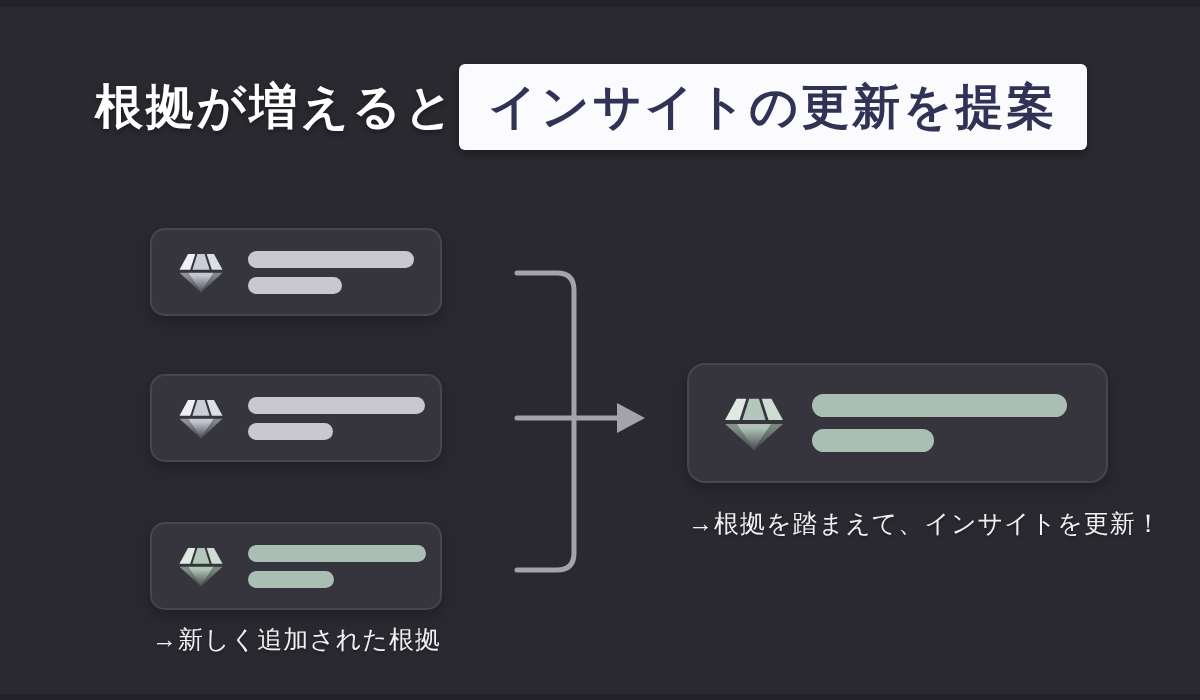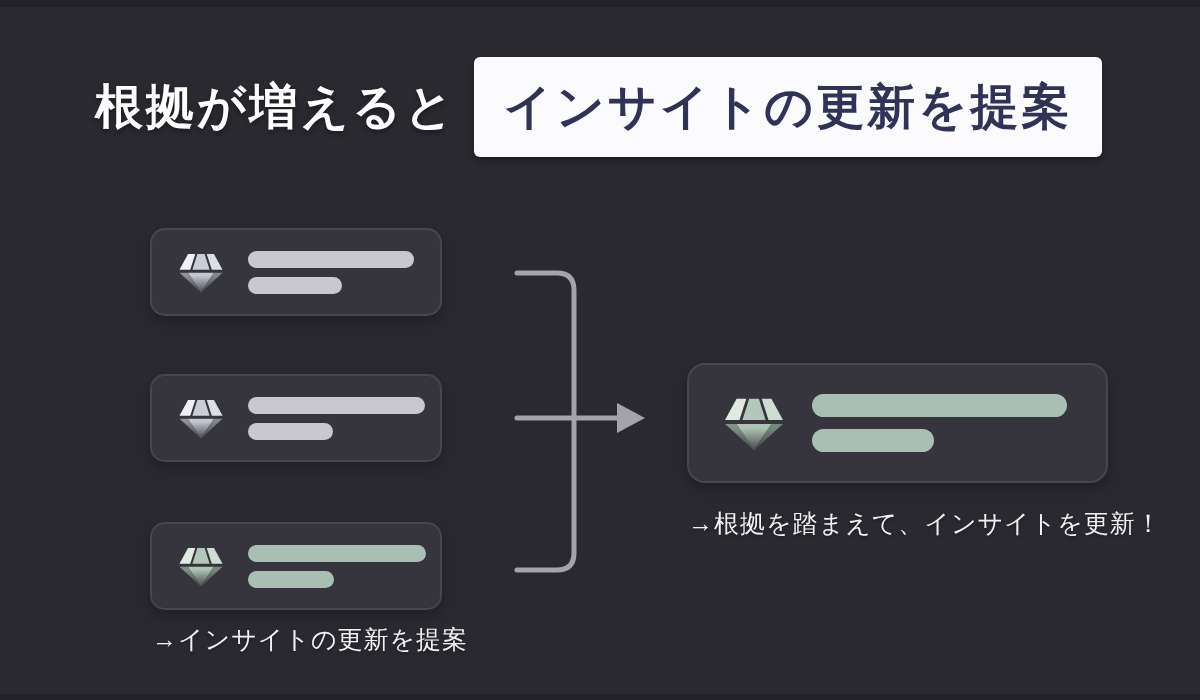--- a/index.html
+++ b/index.html
@@ -6,28 +6,28 @@
   .slide{
     position:relative;width:1200px;height:700px;overflow:hidden;
     background:var(--background,#2b2930);
     font-family:"Liberation Sans","DejaVu Sans",sans-serif;
   }
   .edge-strip{position:absolute;left:0;width:1200px;background:rgba(0,0,0,.16);}
   .edge-strip.top{top:0;height:7px;}
   .edge-strip.bottom{bottom:0;height:6px;}
 
   
-  .title-row{position:absolute;left:95px;top:64px;height:86px;display:flex;align-items:center;gap:17px;white-space:nowrap;}
+  .title-row{position:absolute;left:95px;top:64px;height:86px;display:flex;align-items:center;gap:2px;white-space:nowrap;}
   .title-plain{
     font-size:48px;font-weight:800;letter-spacing:3px;
     color:var(--title-text,#ffffff);
     text-shadow:0 3px 5px rgba(0,0,0,.35);
   }
   .title-box{
-    height:100px;display:flex;align-items:center;padding:0 30px;
+    height:86px;display:flex;align-items:center;padding:0 30px;
     background:var(--highlight-box-bg,#fbfbfd);
     color:var(--highlight-box-text,#303356);
     font-size:48px;font-weight:800;letter-spacing:3px;
     border-radius:6px;box-shadow:0 4px 10px rgba(0,0,0,.3);
   }
 
   
   .card{
     position:absolute;display:flex;align-items:center;box-sizing:border-box;
     background:var(--card-background,#36343c);
@@ -157,15 +157,15 @@
       <polygon class="p2" points="14,31 50,31 32,58"></polygon>
       <polygon class="p3" points="50,31 62,31 32,58"></polygon>
       <polygon points="2,31 62,31 32,58" fill="url(#fade)"></polygon>
     </svg>
     <div class="bars">
       <div class="bar bar-a"></div>
       <div class="bar bar-b"></div>
     </div>
   </div>
 
-  <div class="caption left">→インサイトの更新を提案</div>
+  <div class="caption left">→新しく追加された根拠</div>
   <div class="caption right">→根拠を踏まえて、インサイトを更新！</div>
 </div>
 
 </body></html>

